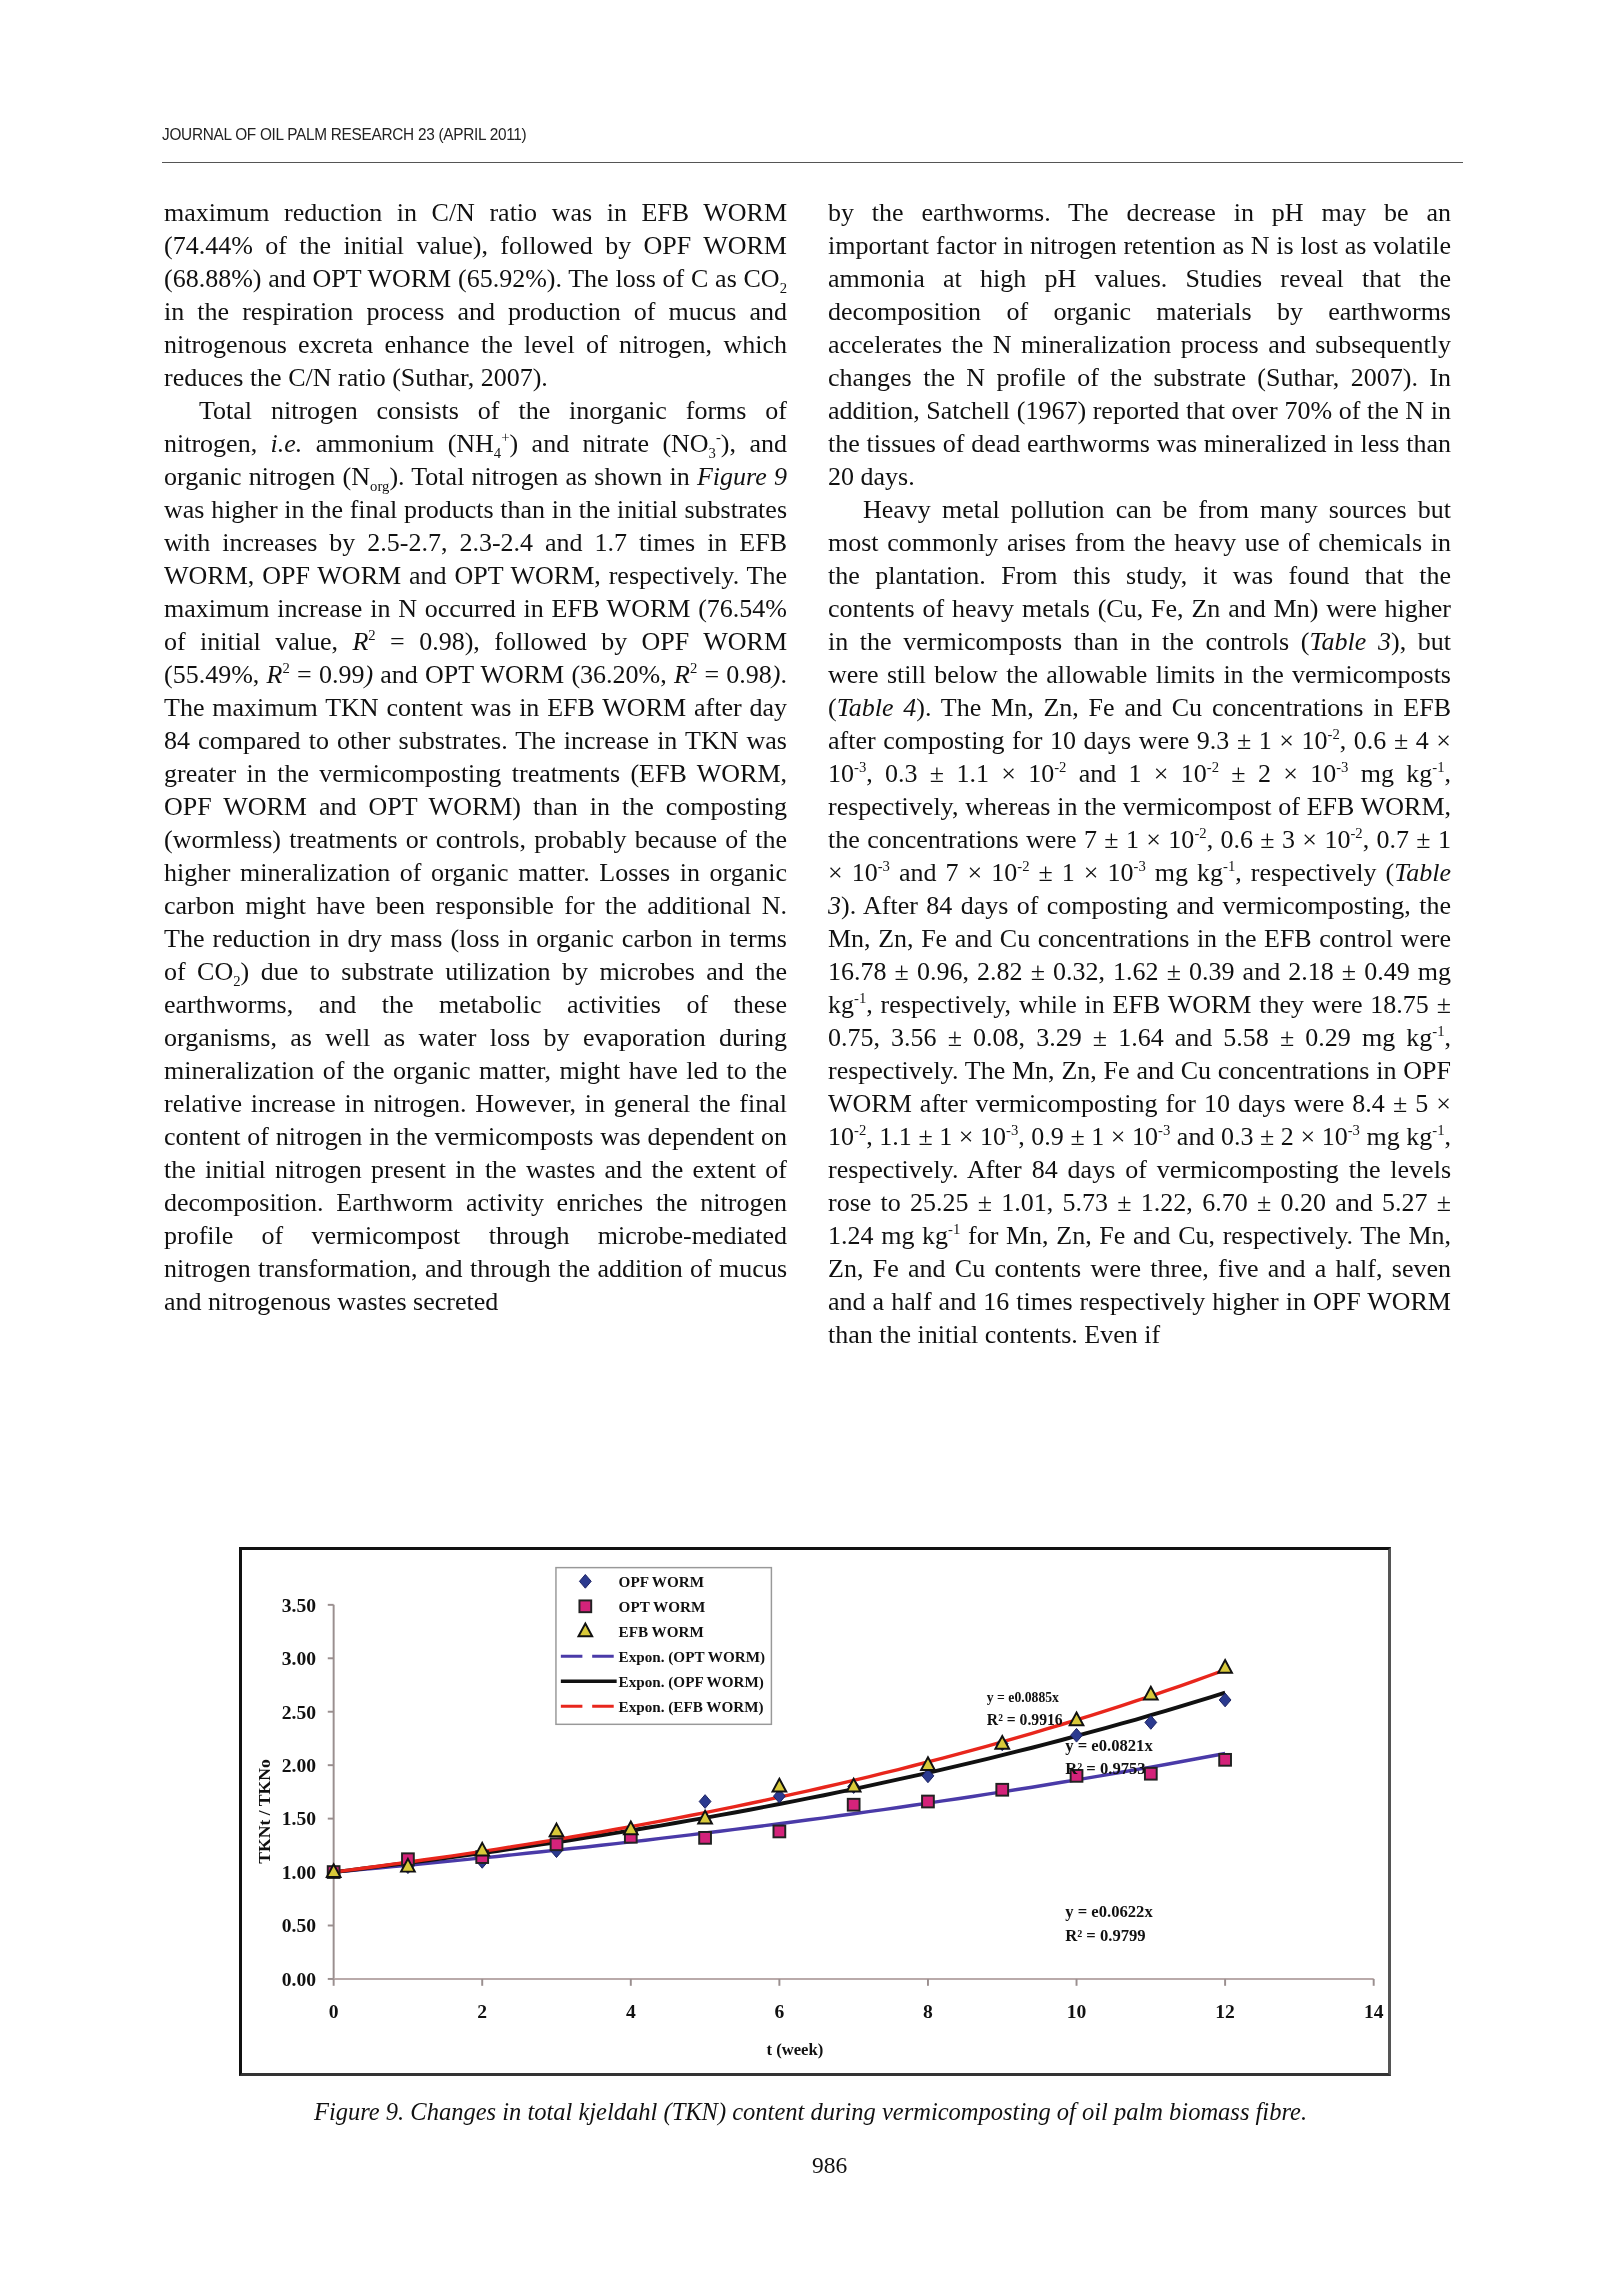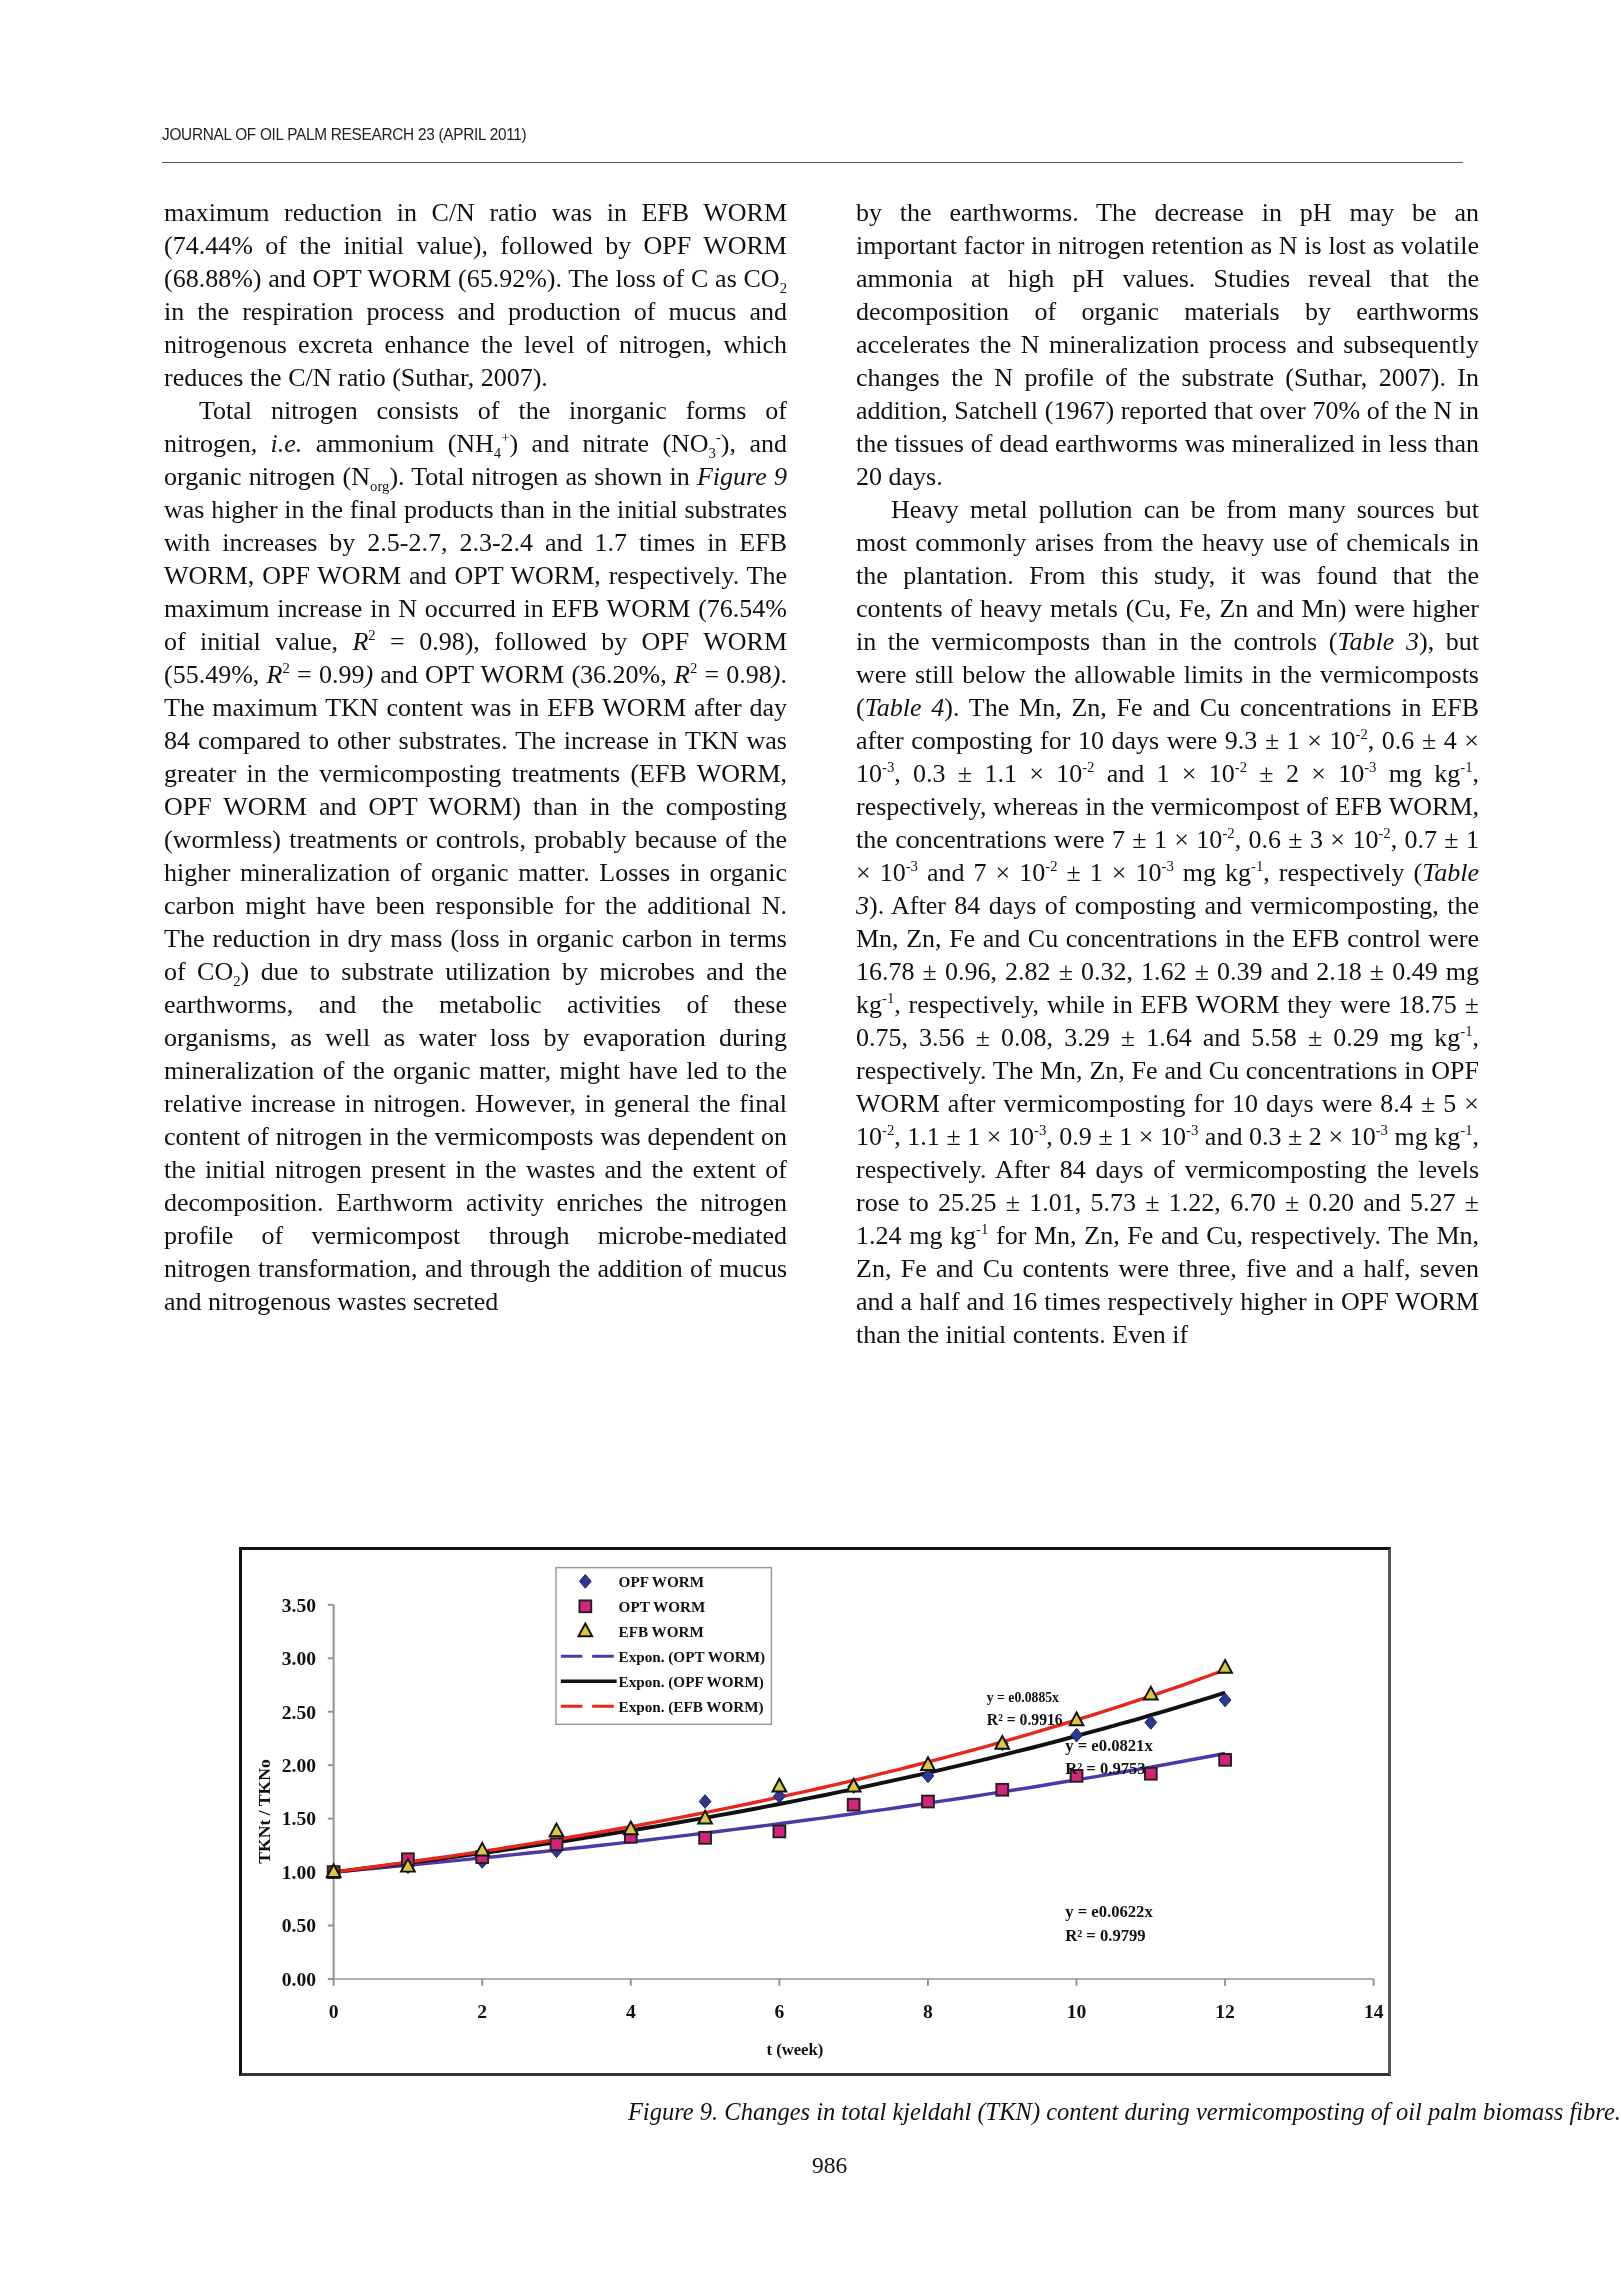--- a/index.html
+++ b/index.html
@@ -1,27 +1,27 @@
 <!DOCTYPE html>
 <html><head>
   <meta charset="utf-8">
   <style>
     html, body { margin: 0; padding: 0; background: #ffffff; }
     body { width: 1621px; height: 2293px; position: relative; overflow: hidden; color: #111; }
     .header { position: absolute; left: 162px; top: 125px; font-family: "Liberation Sans", sans-serif; font-size: 16.7px; letter-spacing: -0.3px; color: #222; transform: scaleX(0.92); transform-origin: left; }
     .header-rule { position: absolute; left: 162px; top: 162px; width: 1301px; height: 1px; background: #555; }
     .col { position: absolute; top: 188px; width: 623px; font-family: "Liberation Serif", serif; font-size: 26px; line-height: 33px; text-align: justify; color: #111; margin-top: 8px; }
     .col.left { left: 164px; }
-    .col.right { left: 856px; }
+    .col.right { left: 828px; }
     .col p { margin: 0; }
     .col p.indent { text-indent: 35px; }
     .col sub, .col sup { font-size: 14.7px; line-height: 0; }
     .chart-frame { position: absolute; left: 239px; top: 1547px; width: 1152px; height: 529px; border: 3.9px solid #111; border-right-color: #555; border-bottom-color: #333; background: #fff; box-sizing: border-box; }
     .chart-svg { position: absolute; left: 0; top: 0; }
-    .caption { position: absolute; left: 0; width: 1621px; top: 2098px; text-align: right; font-family: "Liberation Serif", serif; font-style: italic; font-size: 24.5px; color: #111; }
+    .caption { position: absolute; left: 0; width: 1621px; top: 2098px; text-align: center; font-family: "Liberation Serif", serif; font-style: italic; font-size: 24.5px; color: #111; }
     .page-number { position: absolute; left: 0; width: 1621px; top: 2152px; text-align: center; font-family: "Liberation Serif", serif; font-size: 23.5px; color: #111; padding-left: 19px; }
     .ctext { font-family: "Liberation Serif", serif; font-weight: bold; fill: #111; }
   </style>
 </head>
 <body>
 
 <div class="header">JOURNAL OF OIL PALM RESEARCH 23 (APRIL 2011)</div>
 <div class="header-rule"></div>
 
 <div class="col left">

